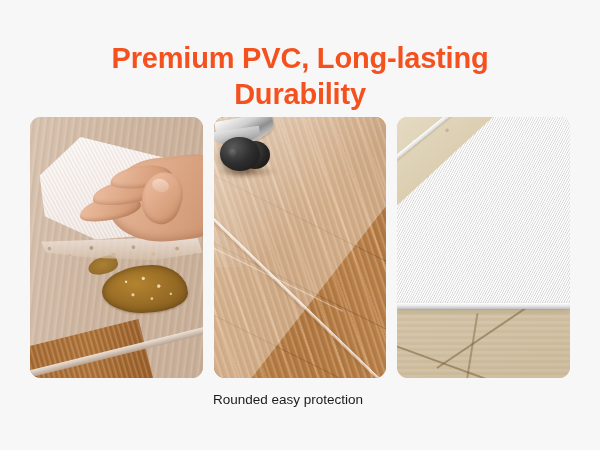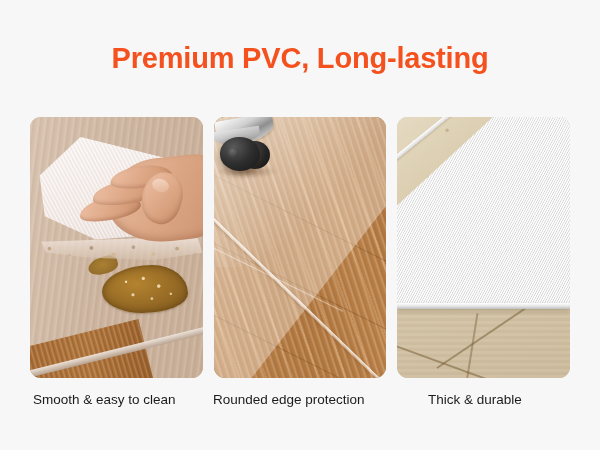--- a/index.html
+++ b/index.html
@@ -359,20 +359,21 @@
   }
   .caption.c0 { left: 3px; }
   .caption.c1 { left: 183px; }
   .caption.c2 { left: 398px; }
 </style>
 </head>
 <body>
 
 <div id="headline">
   <span class="ln">Premium PVC, Long-lasting</span>
+  <span class="ln">Durability</span>
 </div>
 
 <div id="panel-strip">
 
   <div class="panel">
     <div class="p1-floor"></div>
     <div class="p1-woodstrip"></div>
     <div class="p1-matedge"></div>
     <div class="p1-spill-tail"></div>
     <div class="p1-spill"></div>
@@ -410,16 +411,14 @@
     <div class="p3-tile-v"></div>
     <div class="p3-mat"></div>
     <div class="p3-stone"></div>
     <div class="p3-mat-bevel"></div>
     <div class="p3-mat-thickness"></div>
   </div>
 
 </div>
 
 <div id="caption-row">
-  <span class="caption c0">Smooth &amp; easy to clean</span>
-  <span class="caption c1">Rounded edge protection</span>
-  <span class="caption c2">Thick &amp; durable</span>
+  <span class="caption c1">Rounded easy protection</span>
 </div>
 
 </body></html>

